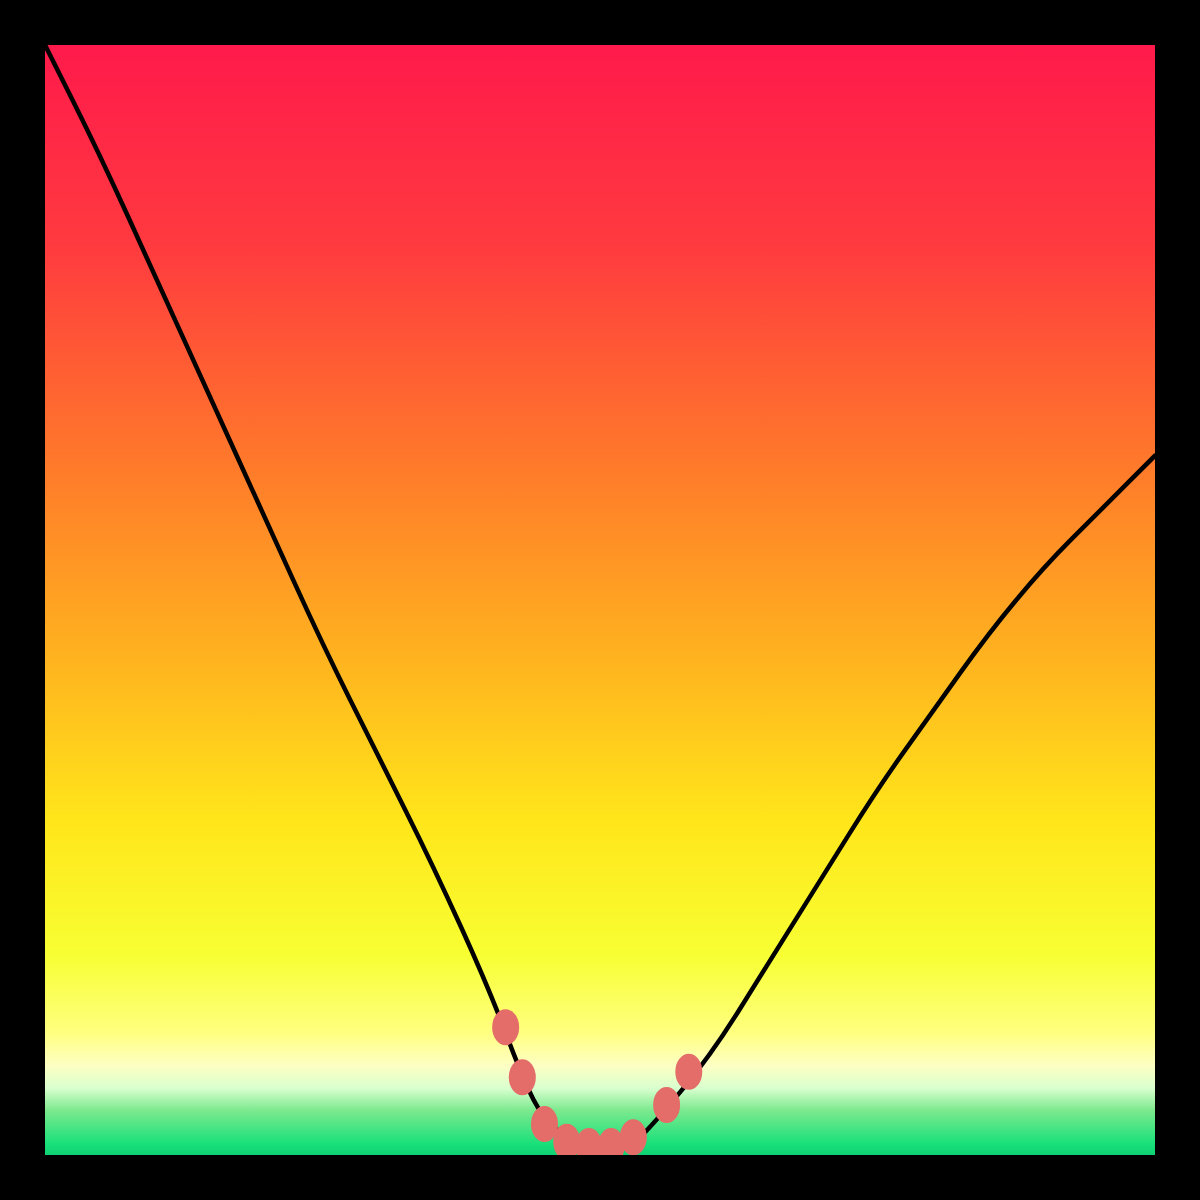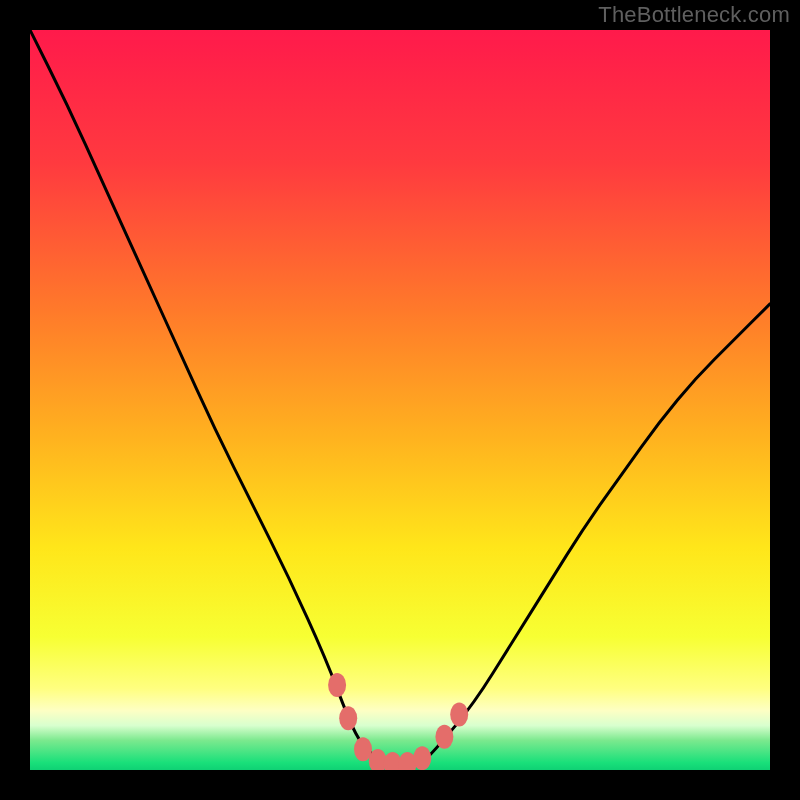--- a/index.html
+++ b/index.html
@@ -30,21 +30,20 @@
     display: block;
     position: absolute;
     top: 30px;
     left: 30px;
   }
 </style>
 </head>
 <body>
 
 <div class="frame">
-  <div class="watermark">TheBottleneck.com</div>
 
   <svg id="chart-svg" width="740" height="740" viewBox="0 0 740 740">
     <defs>
       <linearGradient id="bg-grad" x1="0" y1="0" x2="0" y2="1">
           <stop offset="0%" stop-color="#ff1a4b"></stop>
           <stop offset="18%" stop-color="#ff3a3f"></stop>
           <stop offset="38%" stop-color="#ff7a2a"></stop>
           <stop offset="55%" stop-color="#ffb21f"></stop>
           <stop offset="70%" stop-color="#ffe61a"></stop>
           <stop offset="82%" stop-color="#f7ff33"></stop>

